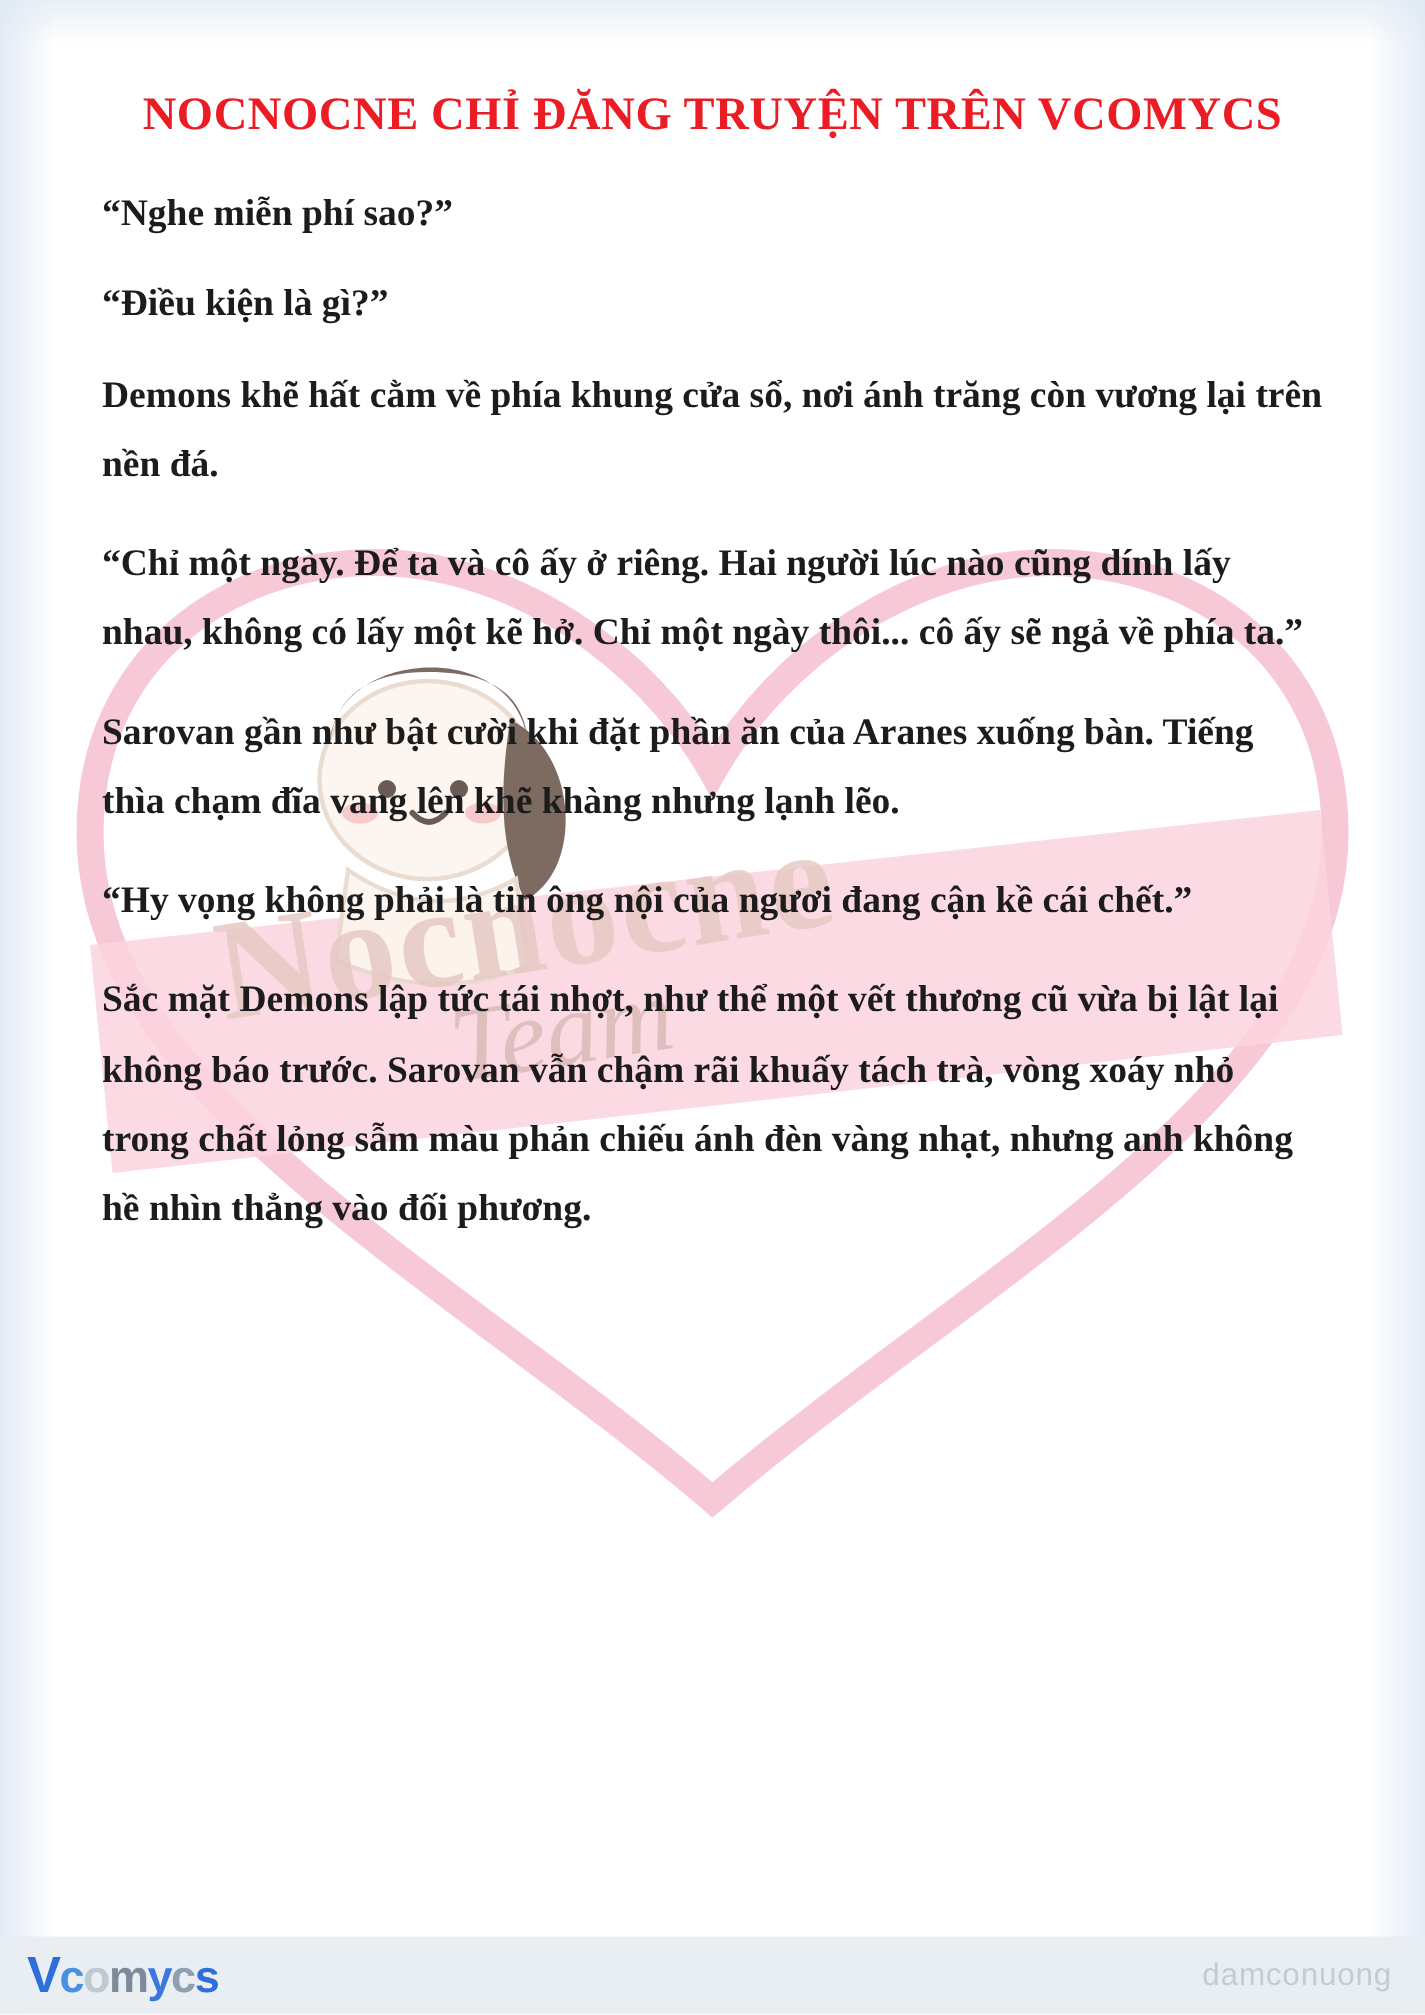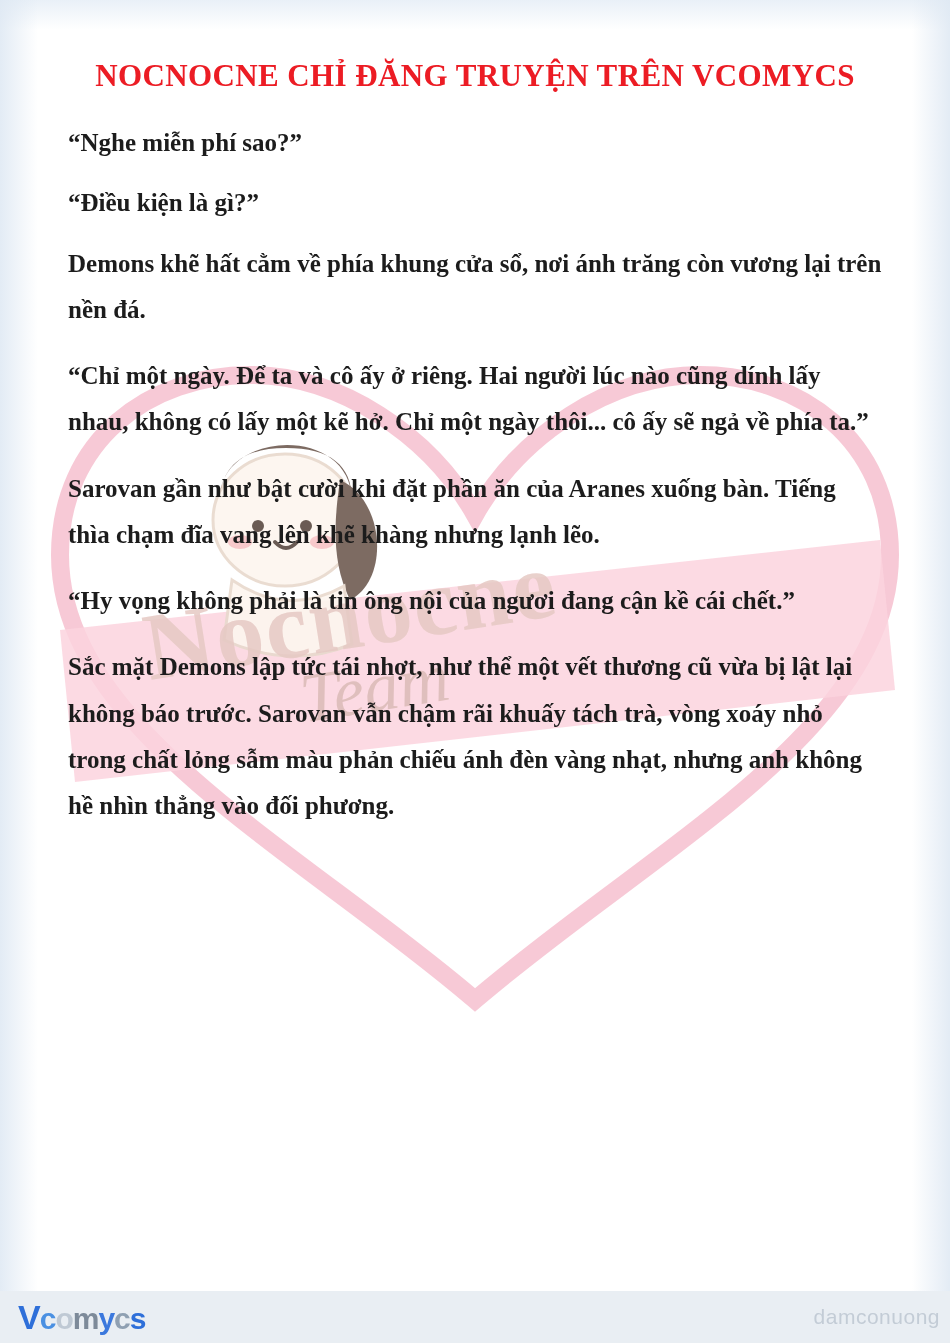--- a/index.html
+++ b/index.html
@@ -116,21 +116,21 @@
     letter-spacing: -1px;
   }
   .brand .v { color: #2e6fd9; font-size: 34px; }
   .brand .c { color: #4a90e2; }
   .brand .o { color: #bfc9d4; }
   .brand .m { color: #7d8a99; }
   .brand .y { color: #3b78dd; }
   .brand .c2 { color: #8fa0b2; }
   .brand .s { color: #2e6fd9; }
   .credit {
-    padding-right: 10px;
+    padding-right: 22px;
     color: #c3ccd6;
     font-family: "Liberation Sans", sans-serif;
     font-size: 21px;
     letter-spacing: 0.5px;
   }
 </style>
 </head>
 <body>
 
 <div class="page">

